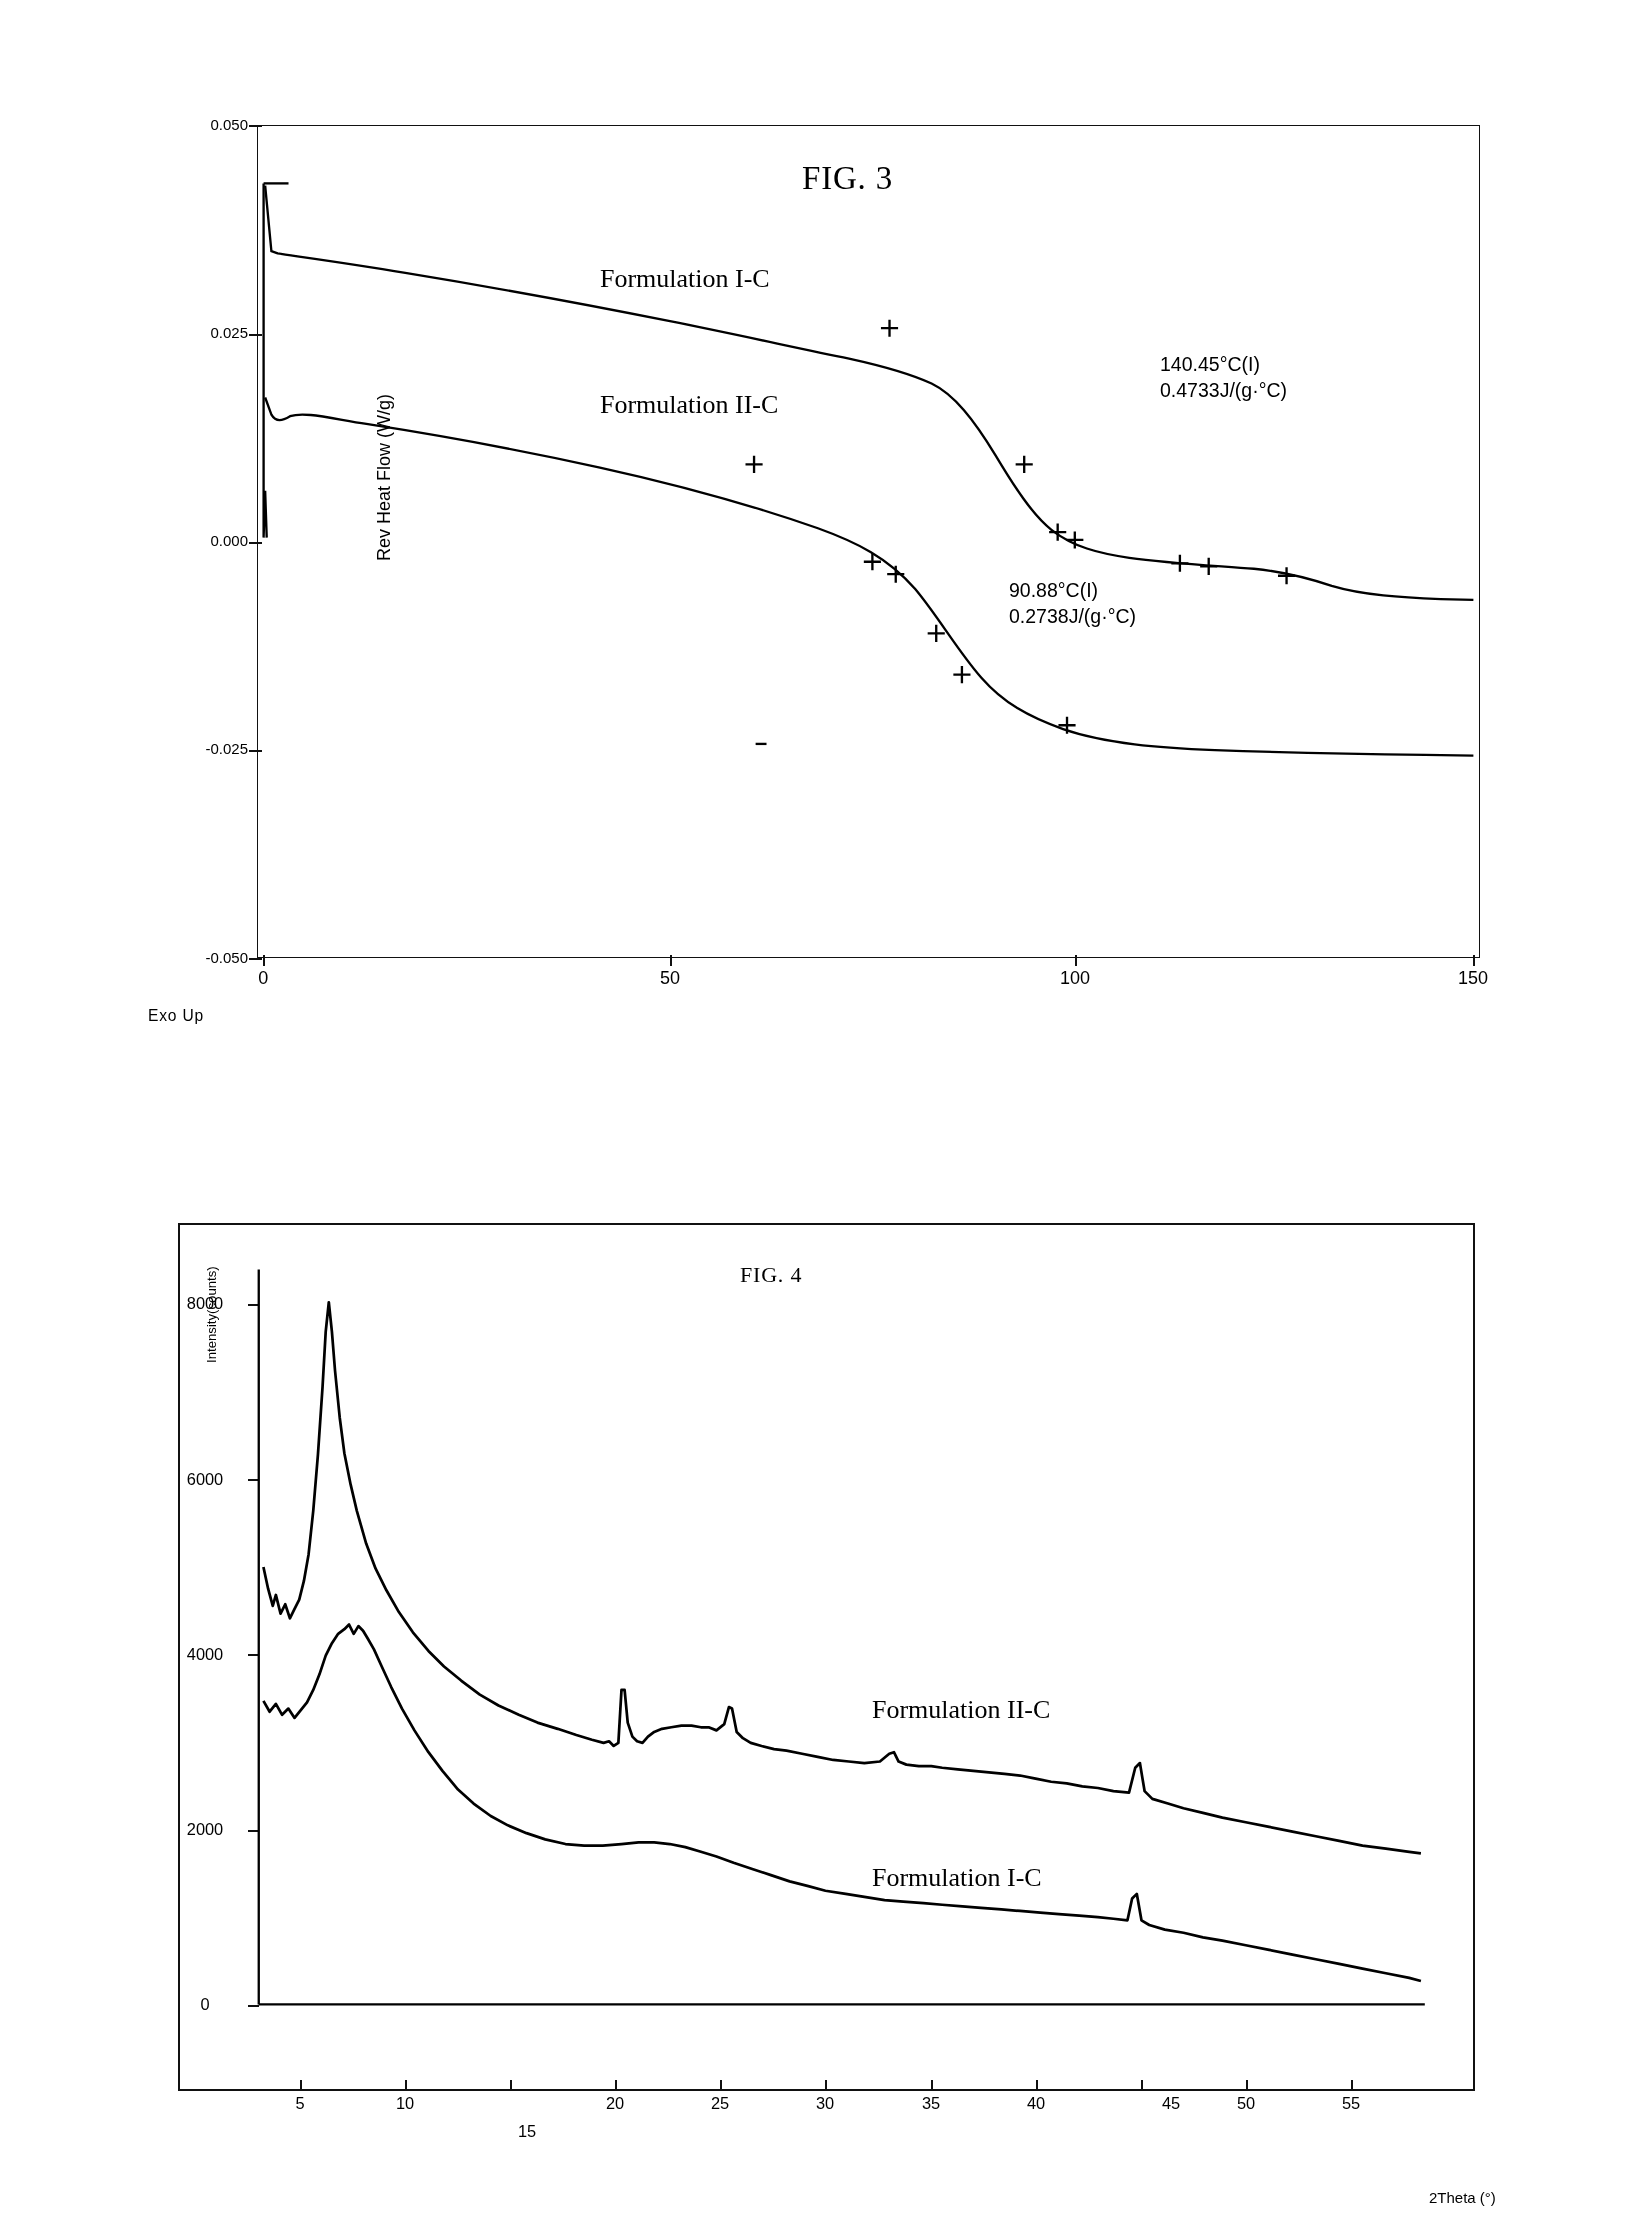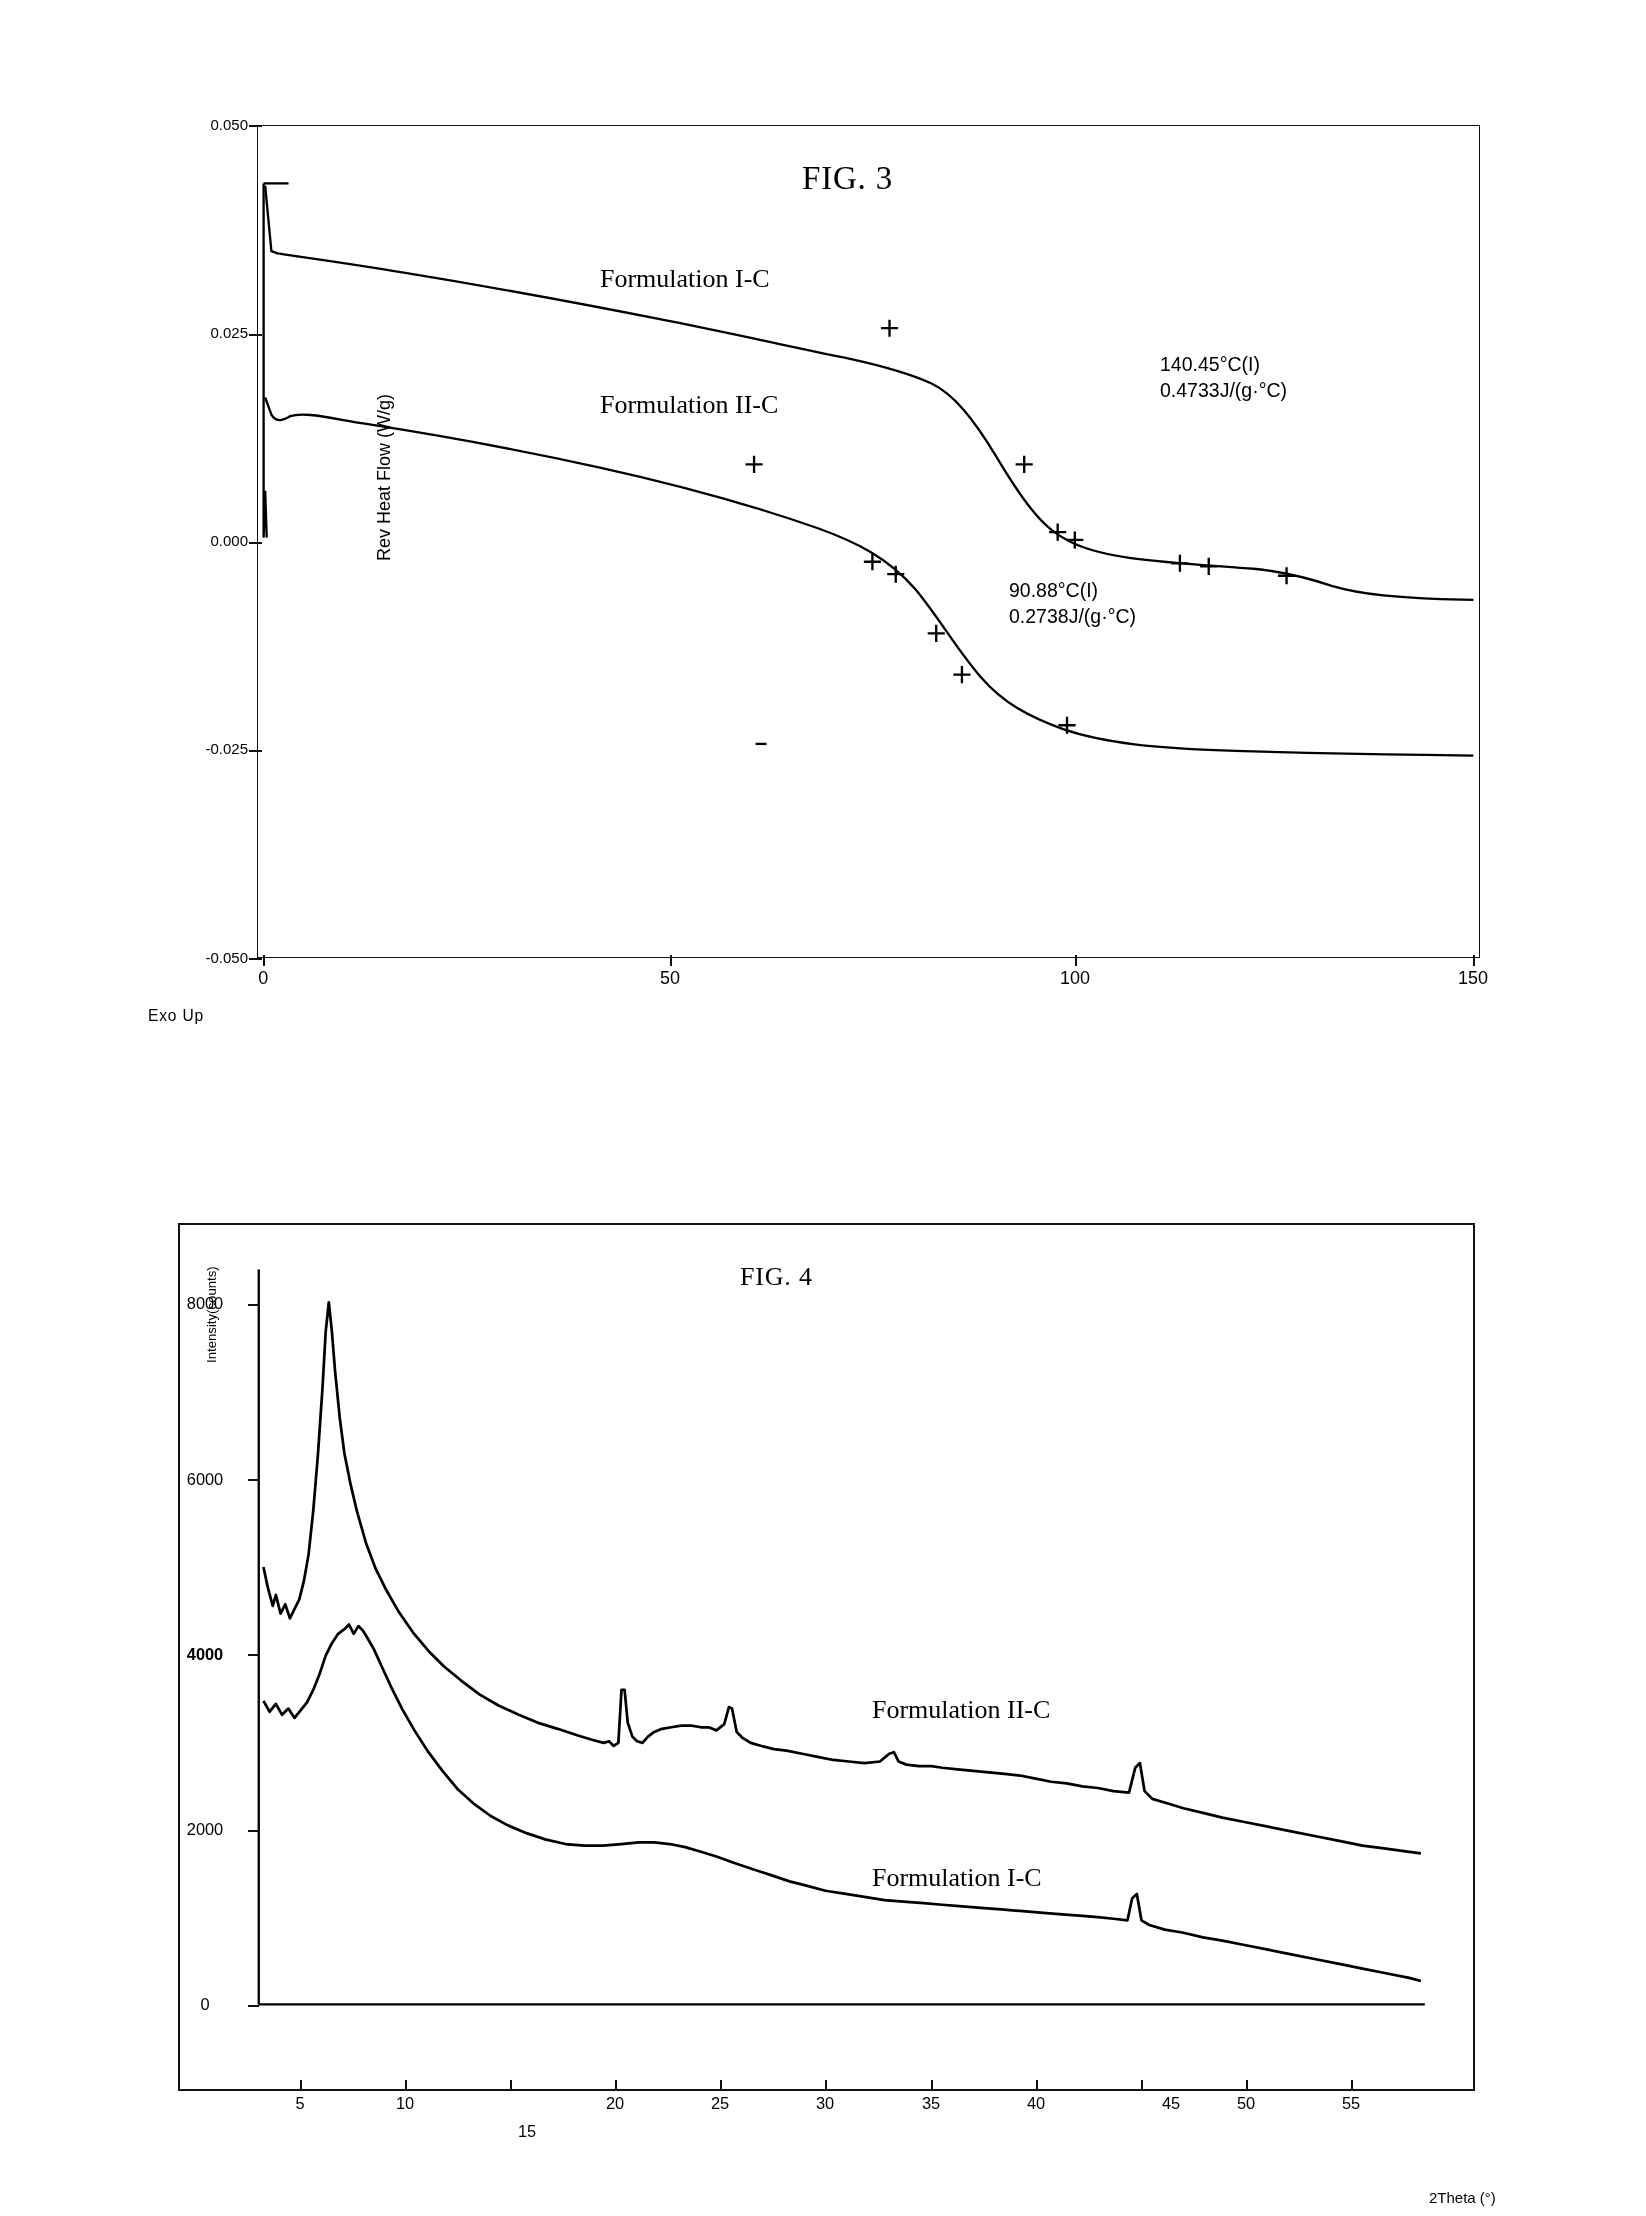--- a/index.html
+++ b/index.html
@@ -141,21 +141,21 @@
     position: absolute;
     left: 257px;
     top: 109px;
     width: 1168px;
     height: 829px;
   }
   #fig4-title {
     position: absolute;
     left: 740px;
     top: 117px;
-    font-size: 26px;
+    font-size: 22px;
     letter-spacing: 0.8px;
     white-space: nowrap;
   }
   .f4-ylabel {
     position: absolute;
     right: 1177px;
     font-size: 16.4px;
     font-family: "Liberation Sans", sans-serif;
     white-space: nowrap;
     text-align: center;
@@ -320,21 +320,21 @@
     <div id="fig4-axis-x-title">2Theta (°)</div>
 
     <div id="fig4-plot">
 
       <div class="f4-ylabel" style="top:40px;">8000</div>
       <div class="f4-ytick" style="top:50px;"></div>
 
       <div class="f4-ylabel" style="top:216px;">6000</div>
       <div class="f4-ytick" style="top:225px;"></div>
 
-      <div class="f4-ylabel" style="top:391px;font-weight:bold;">4000</div>
+      <div class="f4-ylabel" style="top:391px;">4000</div>
       <div class="f4-ytick" style="top:400px;"></div>
 
       <div class="f4-ylabel" style="top:566px;">2000</div>
       <div class="f4-ytick" style="top:576px;"></div>
 
       <div class="f4-ylabel" style="top:741px;">0</div>
       <div class="f4-ytick" style="top:751px;"></div>
 
       <div class="f4-xlabel" style="left:43px;">5</div>
       <div class="f4-xtick" style="left:43px;"></div>

